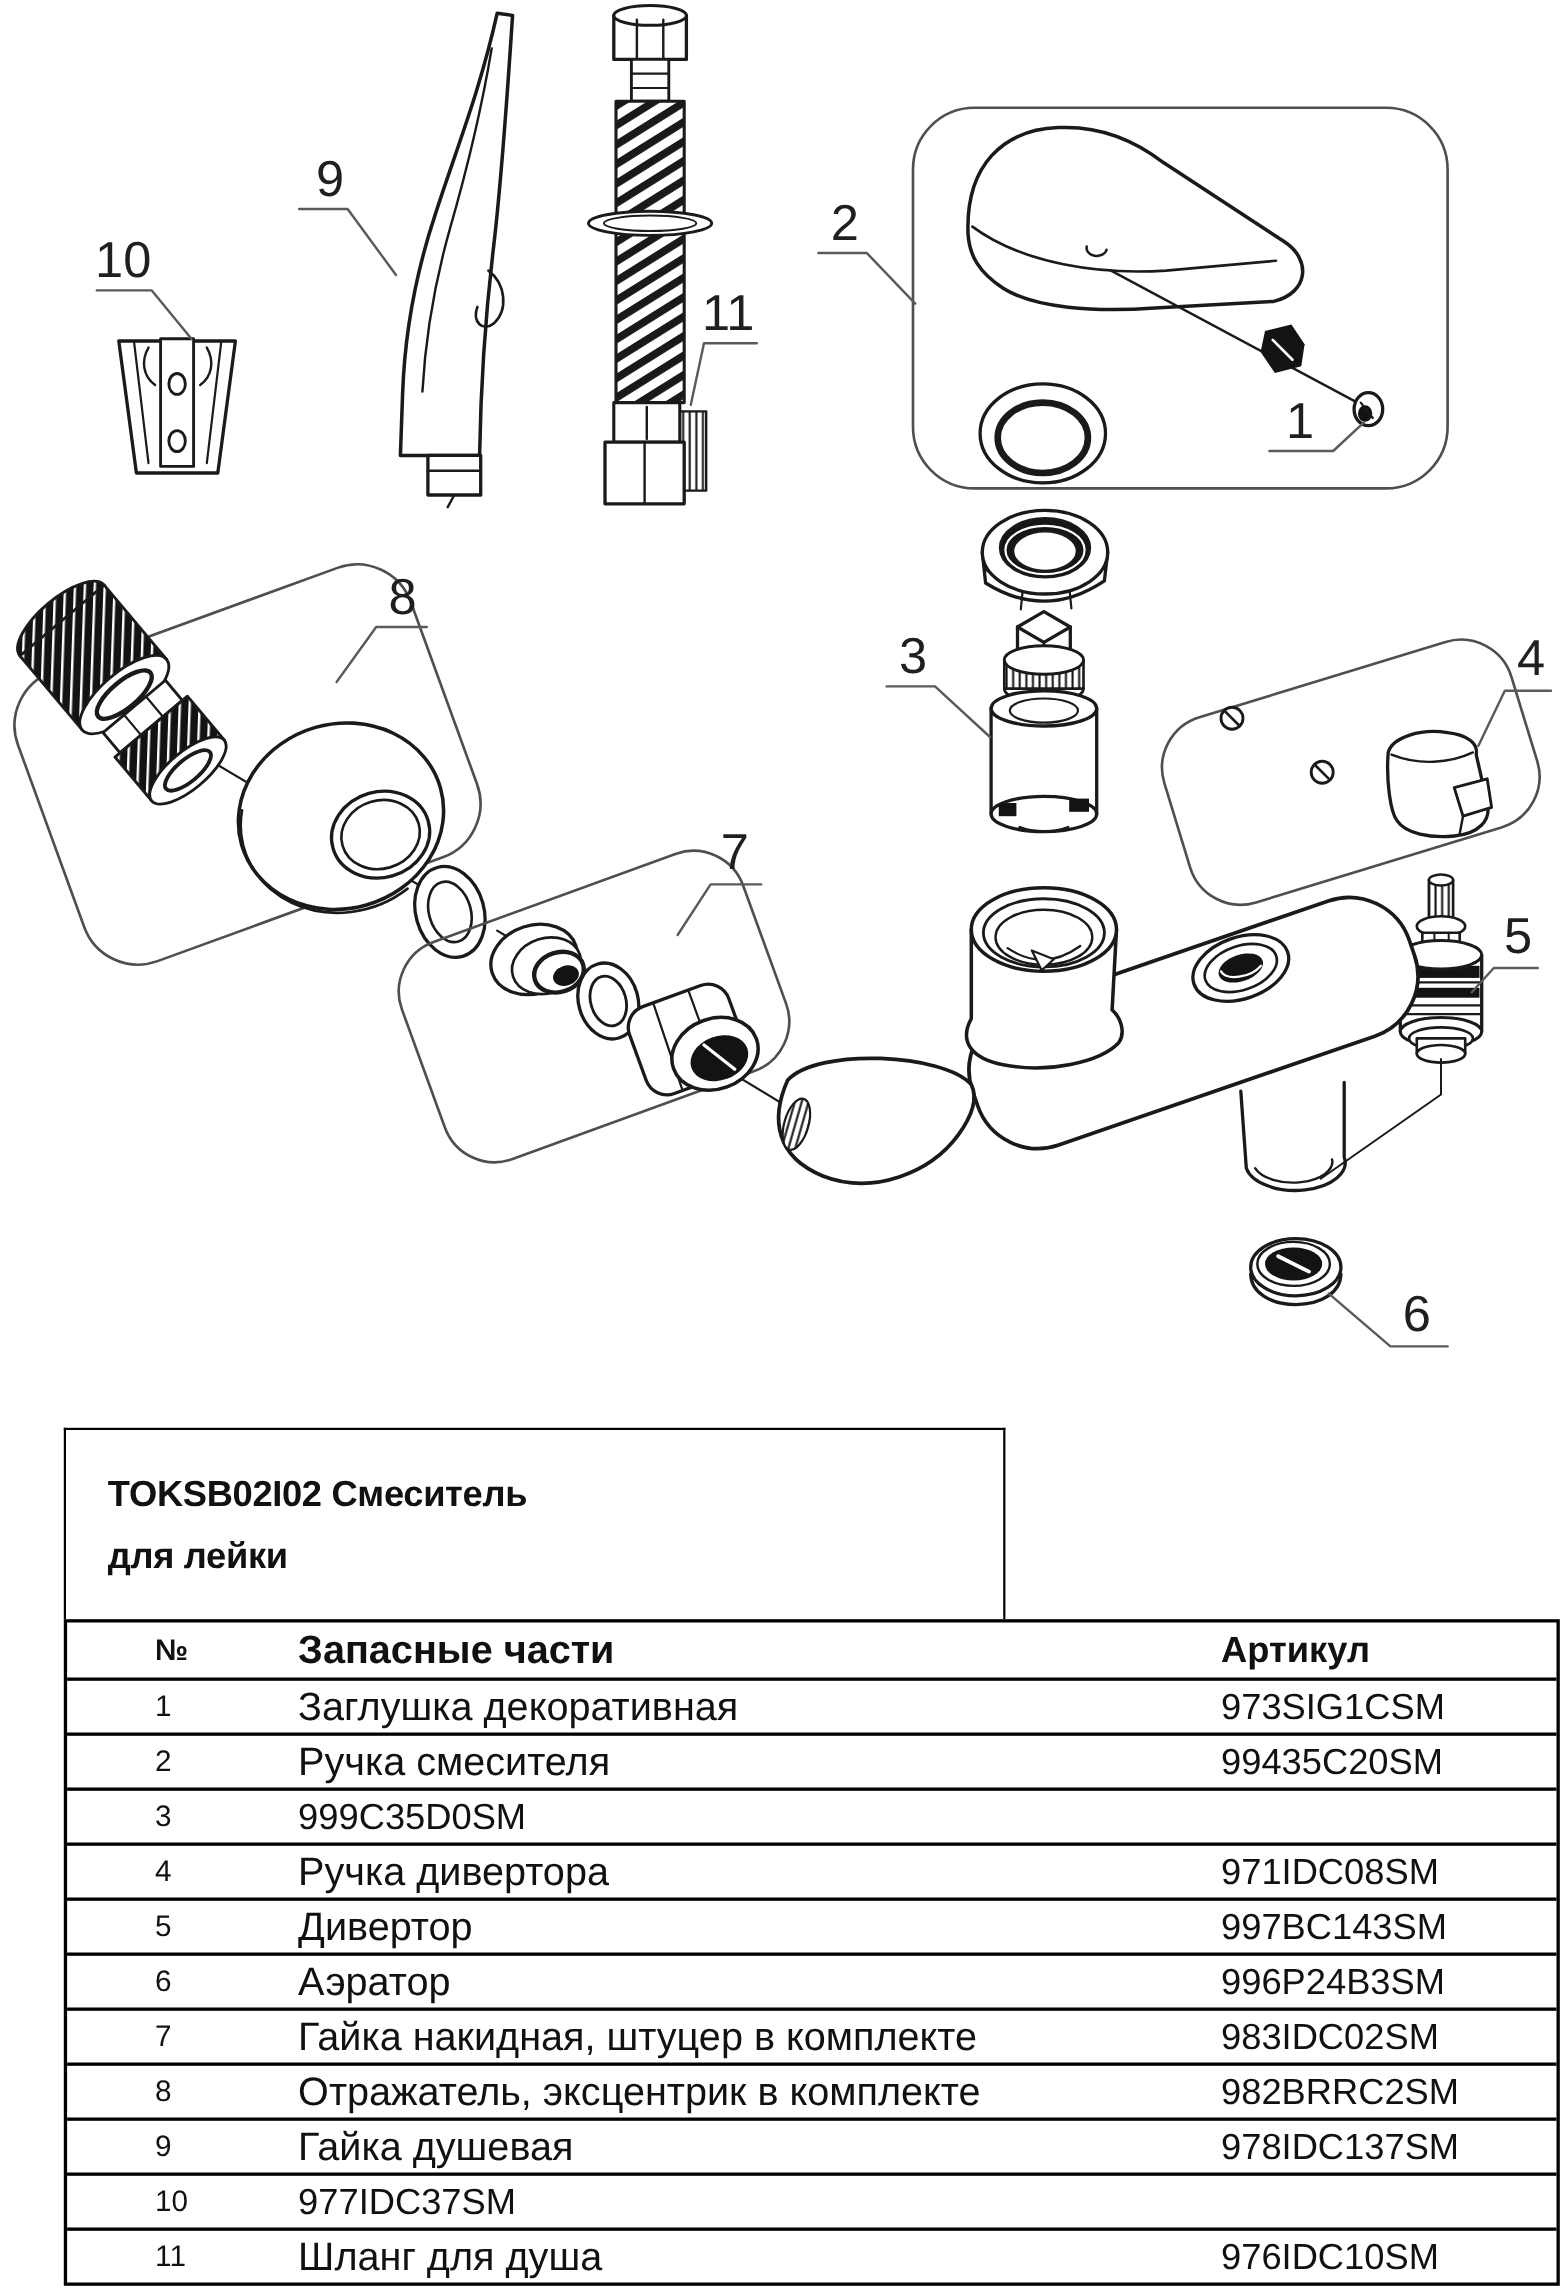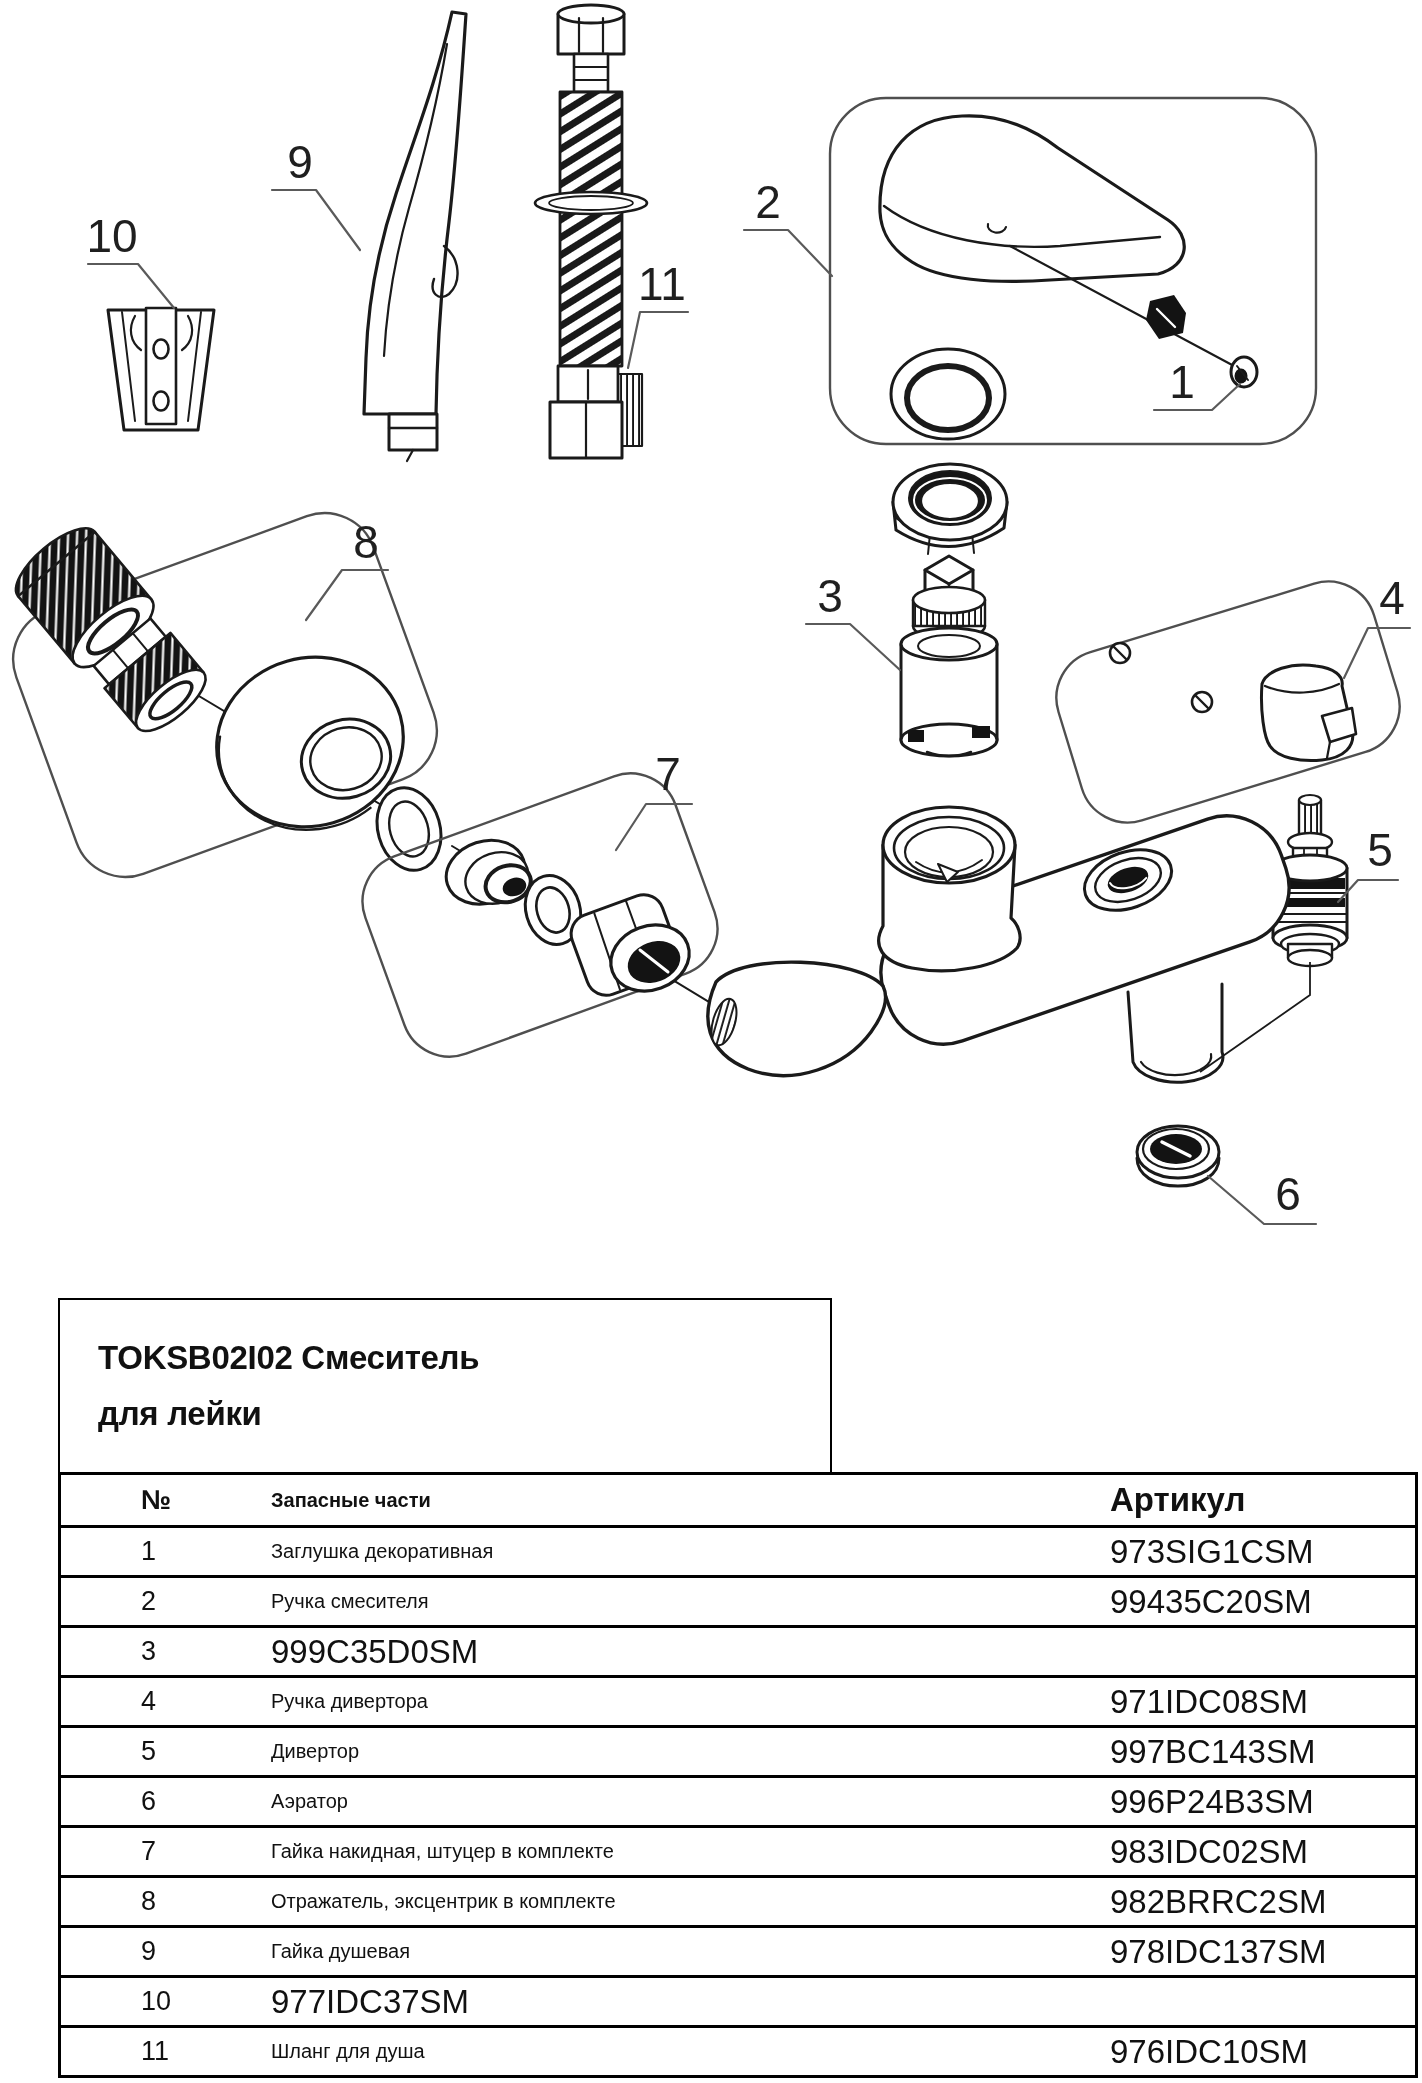--- a/index.html
+++ b/index.html
@@ -1,30 +1,30 @@
 <!DOCTYPE html>
 <html><head>
 <meta charset="utf-8">
 <style>
   html,body{margin:0;padding:0;background:#fff;}
   .page{position:relative;width:1422px;height:2083px;background:#fff;overflow:hidden;
         font-family:"Liberation Sans", sans-serif;color:#111;}
   .diagram-wrap{position:absolute;left:0;top:0;width:1422px;height:1295px;}
   svg text.callout{font-family:"Liberation Sans", sans-serif;font-size:46px;fill:#1f1f1f;}
-  .title-block{position:absolute;left:58px;top:1298px;width:774px;height:174px;
+  .title-block{position:absolute;left:58px;top:1298px;width:856px;height:174px;
       border:2.5px solid #000;border-bottom:none;box-sizing:border-box;
       padding:30px 0 0 38px;}
   .title-line{font-size:33px;font-weight:bold;line-height:56px;letter-spacing:-0.3px;}
   .parts-table{position:absolute;left:58px;top:1472px;width:1360px;
       border:3px solid #000;box-sizing:border-box;background:#fff;}
   .t-row{display:grid;grid-template-columns:210px 839px auto;height:50px;
       box-sizing:border-box;align-items:center;border-top:3px solid #000;}
   .t-row.header{border-top:none;font-weight:bold;}
   .c-num{padding-left:80px;font-size:27px;}
-  .c-name{font-size:20px;}
+  .c-name{font-size:36px;}
   .c-art{font-size:33px;}
 </style>
 </head>
 <body>
 
 <div class="page">
 
   <div class="diagram-wrap">
   <svg viewBox="0 0 1422 1295" width="1422" height="1295" xmlns="http://www.w3.org/2000/svg">
     <defs>

